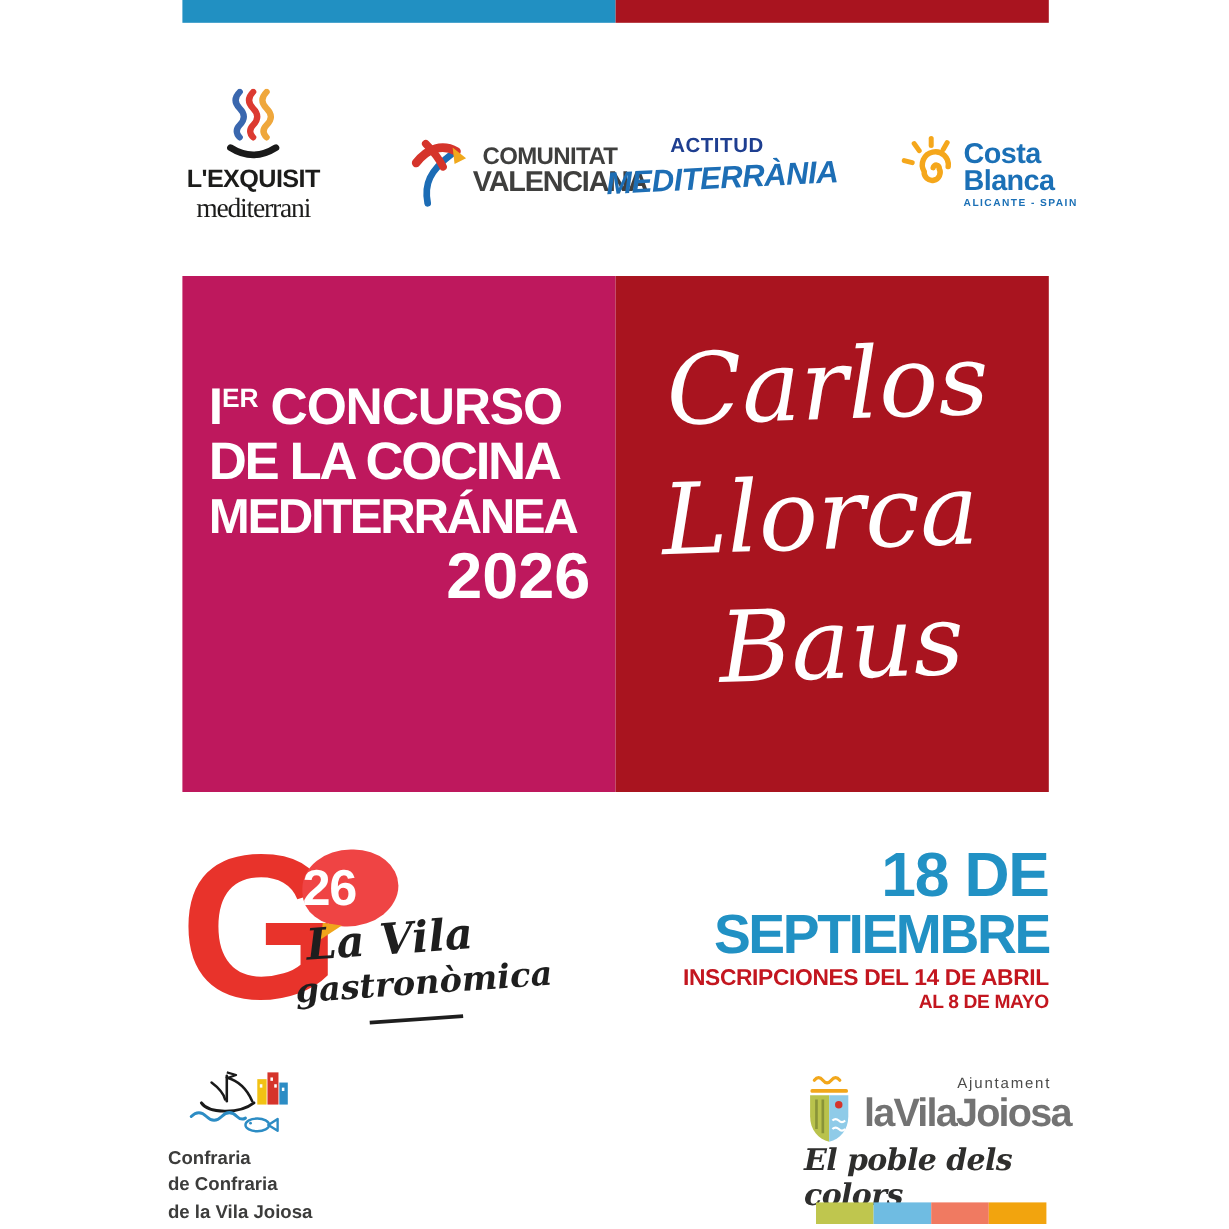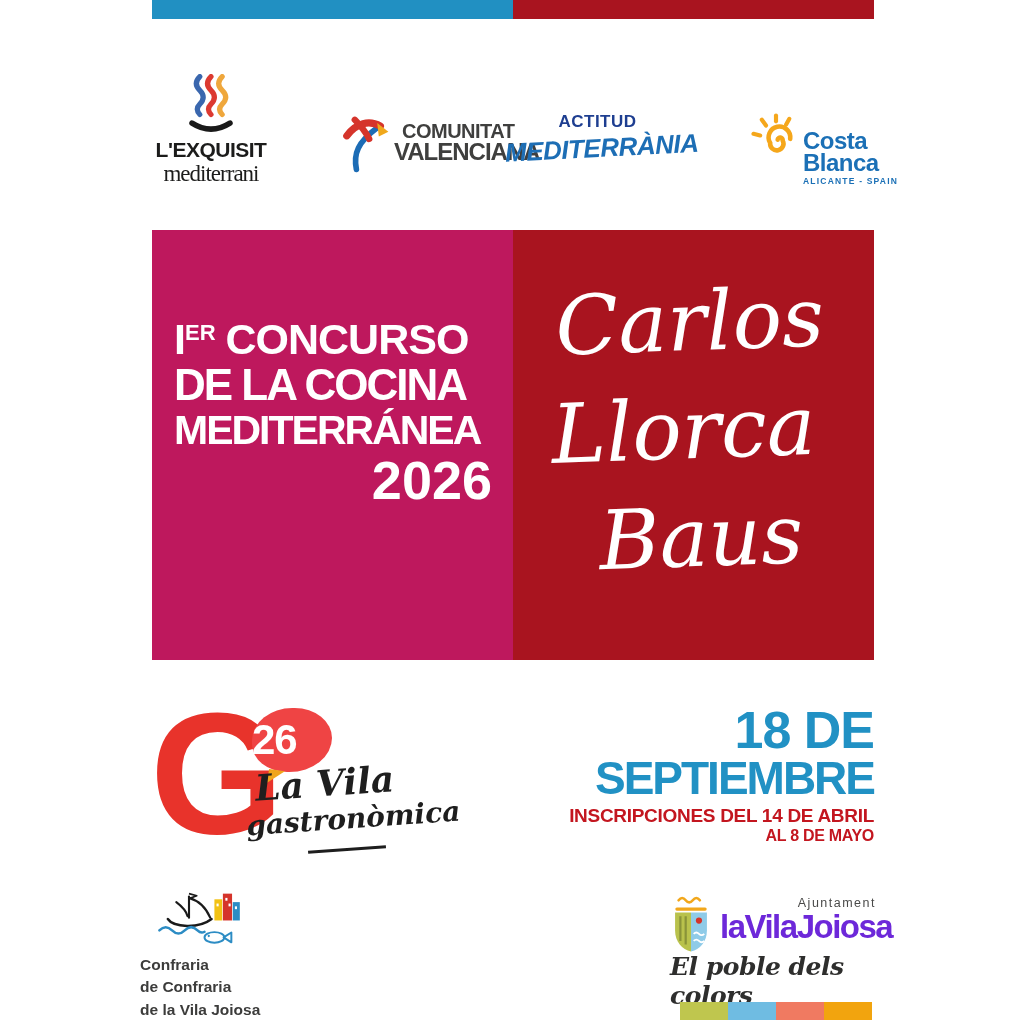--- a/index.html
+++ b/index.html
@@ -21,21 +21,21 @@
   .sp-comunitat .txt{margin-left:4px;color:#3F3F3E;font-weight:bold;line-height:0.95;}
   .sp-comunitat .c1{font-size:20px;letter-spacing:-0.5px;margin-left:8px;}
   .sp-comunitat .c2{font-size:24px;letter-spacing:-1px;}
 
   .sp-actitud{position:absolute;left:505px;top:112px;width:185px;text-align:center;}
   .sp-actitud .a1{color:#1E3E90;font-weight:bold;font-size:17px;letter-spacing:0.5px;}
   .sp-actitud .a2{color:#1D6EB5;font-weight:bold;font-style:italic;font-size:26px;
                   letter-spacing:-0.5px;transform:rotate(-3deg);margin-top:1px;}
 
   .sp-costa{position:absolute;left:751px;top:112px;display:flex;align-items:flex-start;}
-  .sp-costa .txt{margin-left:2px;margin-top:18px;color:#1B70B6;font-weight:bold;line-height:0.92;}
+  .sp-costa .txt{margin-left:2px;margin-top:6px;color:#1B70B6;font-weight:bold;line-height:0.92;}
   .sp-costa .cb{font-size:24px;letter-spacing:-0.5px;}
   .sp-costa .tag{font-size:8.5px;letter-spacing:1.2px;font-weight:bold;margin-top:4px;}
 
   
   .panel{position:absolute;top:230px;height:430px;}
   .panel.blue{left:152px;width:361px;background:#be185d;}
   .panel.red{left:513px;width:361px;background:#A9141F;}
 
   .title{position:absolute;left:22px;top:88px;width:318px;color:#fff;font-weight:bold;}
   .t-line{line-height:1.0;}
@@ -77,21 +77,21 @@
   .d3{color:#C3161F;font-size:19px;line-height:1.15;letter-spacing:-0.3px;margin-top:4px;}
   .d4{color:#C3161F;font-size:16px;line-height:1.15;letter-spacing:-0.3px;}
 
   
   .confraria{position:absolute;left:140px;top:888px;width:150px;}
   .confraria .txt{color:#3C3C3B;font-weight:bold;font-size:15.5px;line-height:1.45;margin-top:2px;}
 
   
   .ajunt{position:absolute;left:668px;top:894px;width:210px;}
   .ajunt .label{position:absolute;right:2px;top:2px;color:#4A4A49;font-size:12.5px;letter-spacing:1.5px;}
-  .ajunt .brand{position:absolute;left:52px;top:14px;color:#6d28d9;font-weight:bold;font-size:33px;
+  .ajunt .brand{position:absolute;left:52px;top:14px;color:#737373;font-weight:bold;font-size:33px;
                 letter-spacing:-1.5px;}
   .ajunt .slogan{position:absolute;left:2px;top:58px;width:206px;color:#2E2E2D;font-size:25px;
                  font-family:"DejaVu Serif",serif;font-style:italic;font-weight:bold;letter-spacing:-0.5px;}
   .palette{position:absolute;left:12px;top:108px;width:192px;height:18px;display:flex;}
   .palette div{flex:1;}
 </style>
 </head>
 <body>
 
 <div class="poster">

